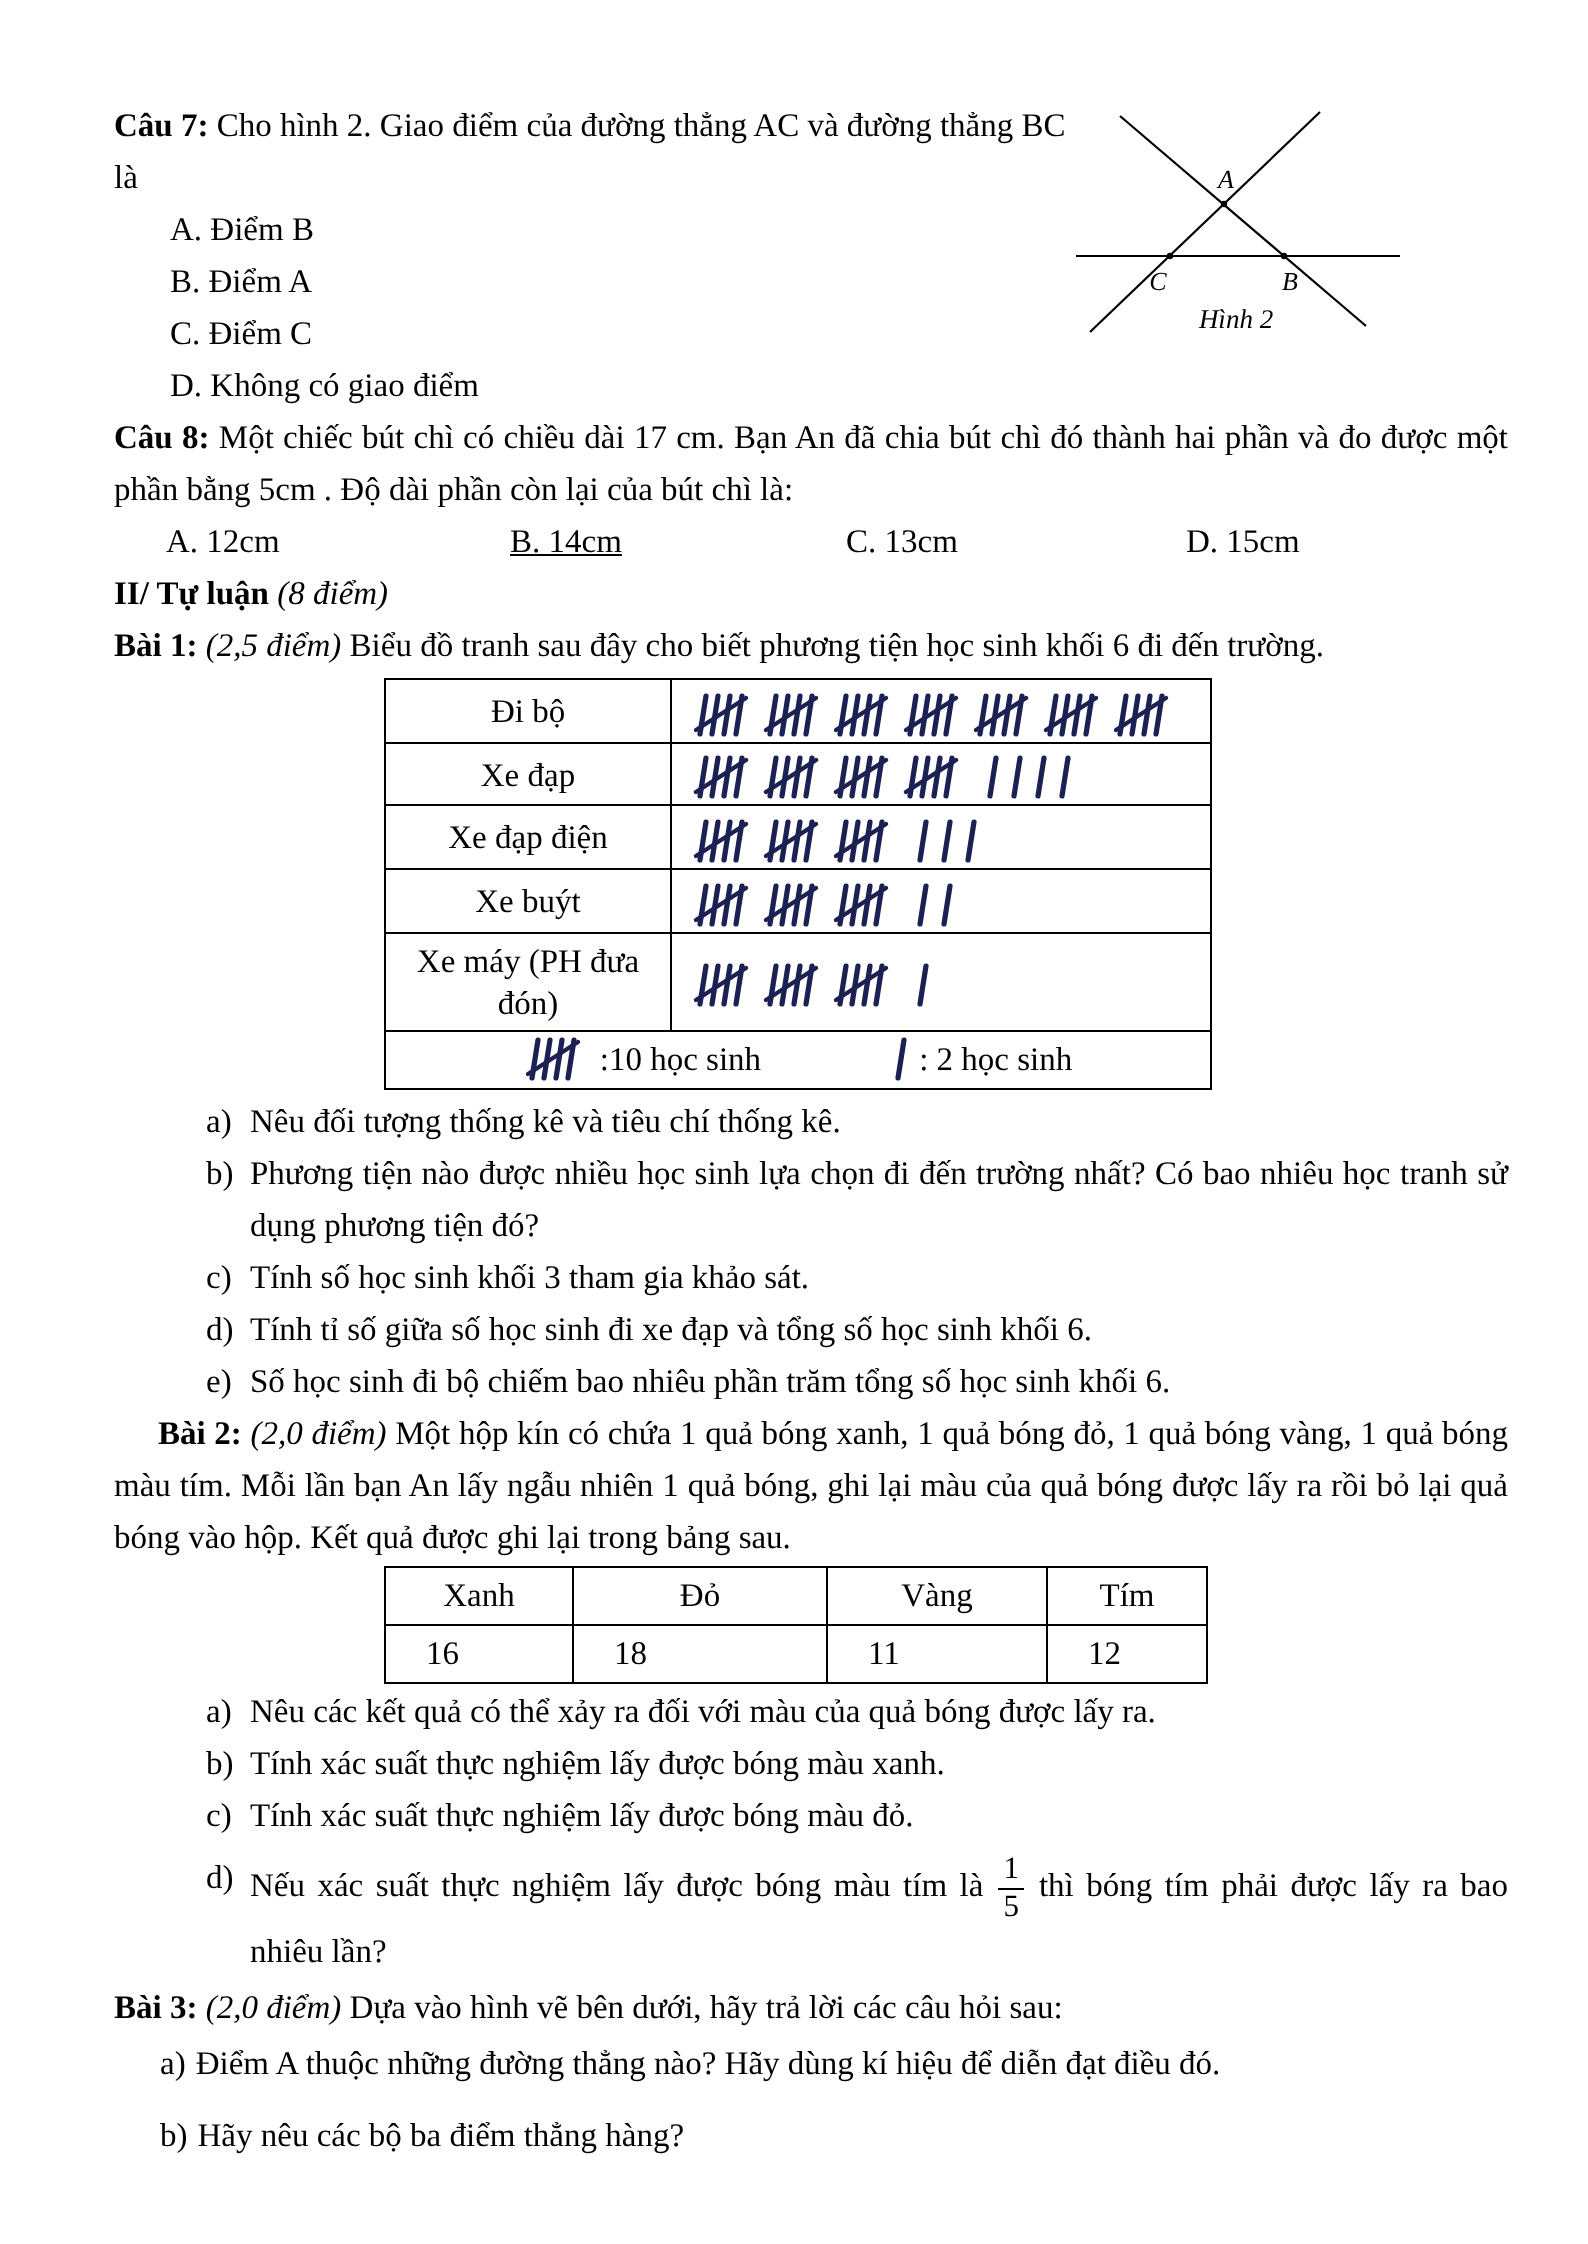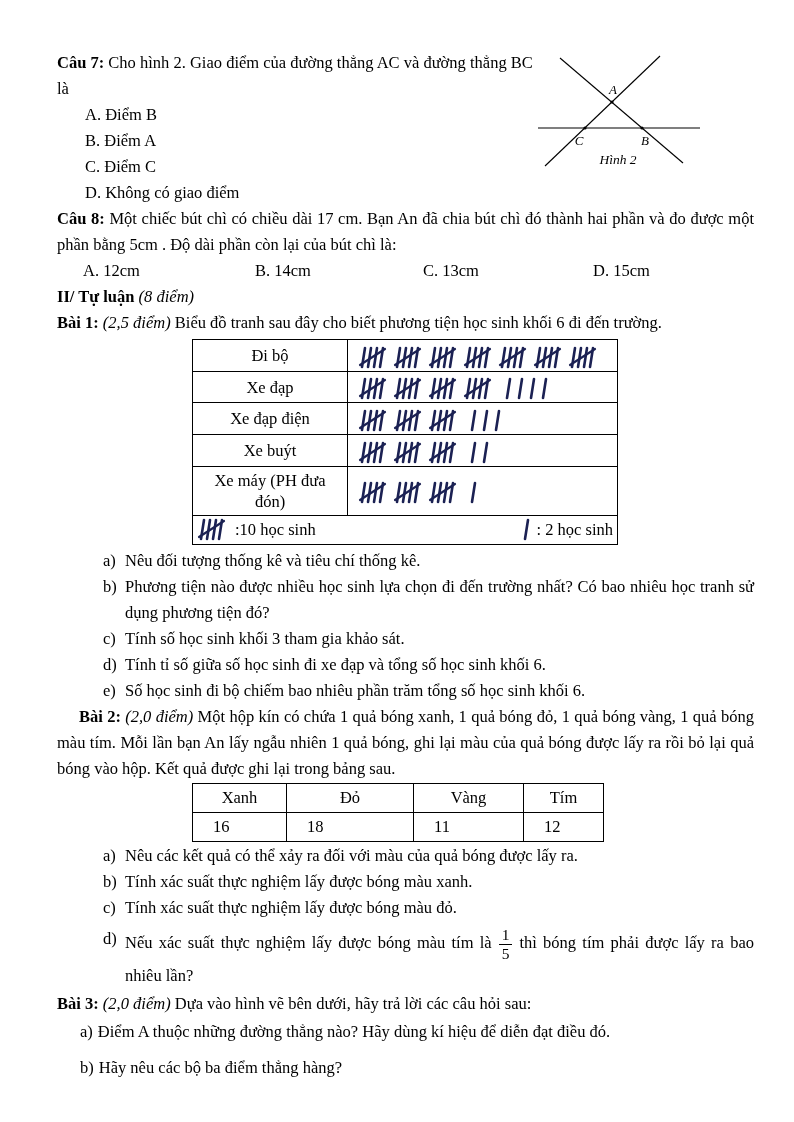--- a/index.html
+++ b/index.html
@@ -15,41 +15,41 @@
     color: #000;
     overflow: hidden;
   }
   .content { padding: 50px 40px 0 57px; }
   .para { margin: 0; text-align: justify; }
   .q7-wrap { width: 478px; text-align: left; }
   .pts { font-style: italic; }
   .q-opt { padding-left: 28px; }
   .q8-row { display: flex; padding-left: 26px; }
   .q8-row .q8-opt:nth-child(1) { width: 172px; }
-  .q8-row .q8-opt:nth-child(2) { width: 168px; }
+  .q8-row .q8-opt:nth-child(2) { width: 168px; text-decoration: underline; }
   .q8-row .q8-opt:nth-child(3) { width: 170px; }
 
   
   .figure { position: absolute; left: 533px; top: 48px; }
   .figure .fl { stroke: #000; stroke-width: 1.1; }
   .figure circle { fill: #000; }
   .figure .pt { font-family: "Liberation Serif", serif; font-style: italic; font-size: 13px; text-anchor: middle; }
   .figure .cap { font-family: "Liberation Serif", serif; font-style: italic; font-size: 13.5px; text-anchor: middle; }
 
   
   .tally-table { border-collapse: collapse; margin: 3px 0 3px 135px; }
   .tally-table td { border: 1px solid #000; }
-  .t-label { width: 155px; text-align: center; vertical-align: middle; padding: 3px 6px; line-height: 21px; }
+  .t-label { width: 143px; text-align: center; vertical-align: middle; padding: 3px 6px; line-height: 21px; }
   .t-marks { width: 270px; vertical-align: middle; padding: 3px 6px 1px 10px; }
   .tg, .ts { vertical-align: middle; }
   .tg { margin-right: 6px; }
   .ts { margin-right: 2px; }
   .sgap { display: inline-block; width: 5px; }
   .legend-cell { padding: 1px 4px; }
-  .legend { display: flex; align-items: center; justify-content: space-between; gap: 64px; }
+  .legend { display: flex; align-items: center; justify-content: center; gap: 64px; }
   .lg-item { display: inline-flex; align-items: center; gap: 3px; }
 
   
   .item { position: relative; padding-left: 68px; text-align: justify; }
   .item .marker { position: absolute; left: 46px; }
   .item-d { margin: 5px 0 2px 0; }
 
   
   .b2-intro { text-indent: 22px; }
   .b2-table { border-collapse: collapse; margin: 1px 0 1px 135px; }

